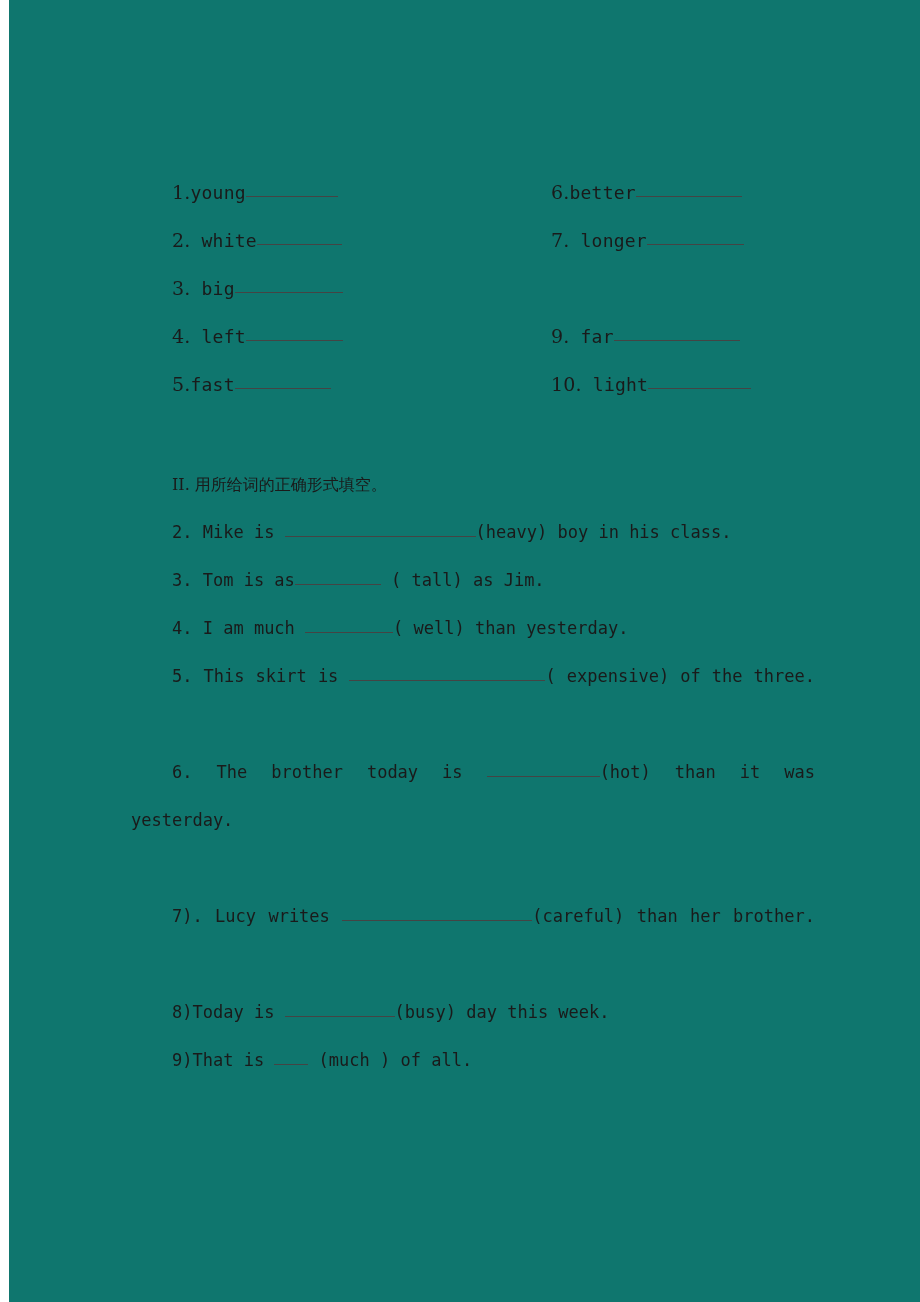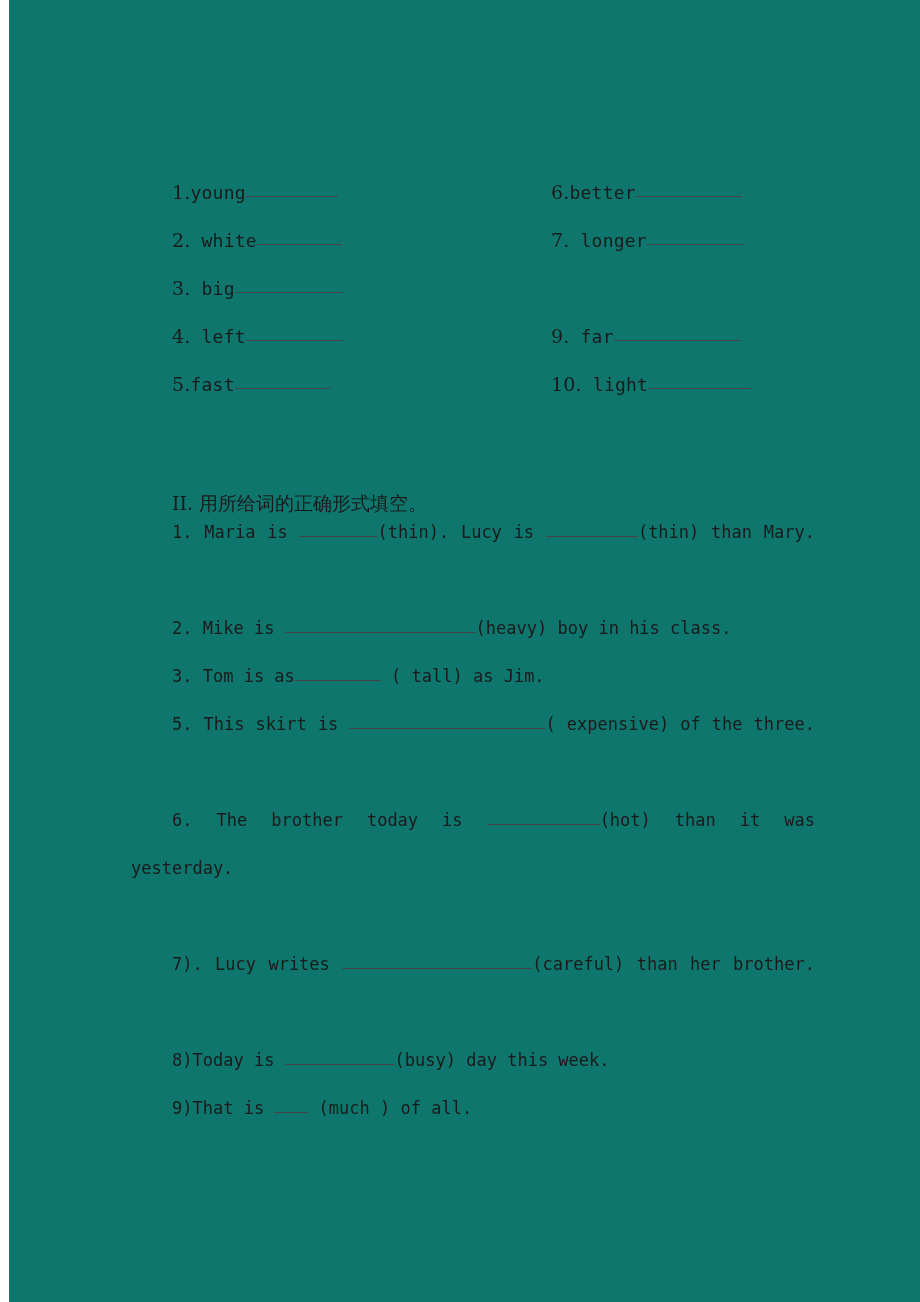--- a/index.html
+++ b/index.html
@@ -58,22 +58,22 @@
     display: inline-block;
     border-bottom: 1px solid #444;
     vertical-align: 2px;
     height: 14px;
   }
 
   
   .section-heading {
     position: absolute;
     left: 163px;
-    top: 488px;
-    font-size: 19px;
+    top: 470px;
+    font-size: 16px;
     line-height: 30px;
     white-space: nowrap;
     font-family: "DejaVu Sans", "Liberation Sans", sans-serif;
   }
   .section-heading .sec-num {
     font-family: "DejaVu Serif", "Liberation Serif", serif;
   }
 
   
   .questions {
@@ -153,23 +153,23 @@
       </span>
     </div>
 
   </div>
 
   <div class="section-heading">
     <span class="sec-num">II.</span><span> 用所给词的正确形式填空。</span>
   </div>
 
   <div class="questions">
-    <p class="q"><span>1.</span><span>  Maria is </span><span class="blank" style="width: 78px;"></span><span>(thin). Lucy is </span><span class="blank" style="width: 92px;"></span><span>(thin) than Mary.</span></p>
     <p class="q short"><span>2.</span><span>  Mike is </span><span class="blank" style="width: 191px;"></span><span>(heavy) boy in his class.</span></p>
     <p class="q short"><span>3.</span><span>  Tom is as</span><span class="blank" style="width: 86px;"></span><span> ( tall) as Jim.</span></p>
+    <p class="q short"><span>4.</span><span>  I am much </span><span class="blank" style="width: 88px;"></span><span>( well) than yesterday.</span></p>
     <p class="q"><span>5.</span><span>  This skirt is </span><span class="blank" style="width: 196px;"></span><span>( expensive) of the three.</span></p>
     <p class="q"><span>6.</span><span>  The brother today is </span><span class="blank" style="width: 113px;"></span><span>(hot) than it was yesterday.</span></p>
     <p class="q"><span>7).</span><span>  Lucy writes </span><span class="blank" style="width: 190px;"></span><span>(careful) than her brother.</span></p>
     <p class="q short"><span>8)</span><span>Today is </span><span class="blank" style="width: 110px;"></span><span>(busy) day this week.</span></p>
     <p class="q short"><span>9)</span><span>That is </span><span class="blank" style="width: 34px;"></span><span> (much ) of all.</span></p>
   </div>
 
 </div>
 
 </body></html>

